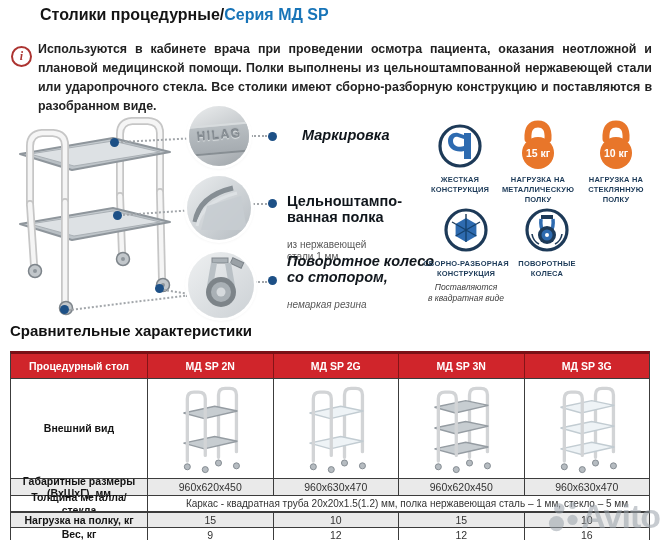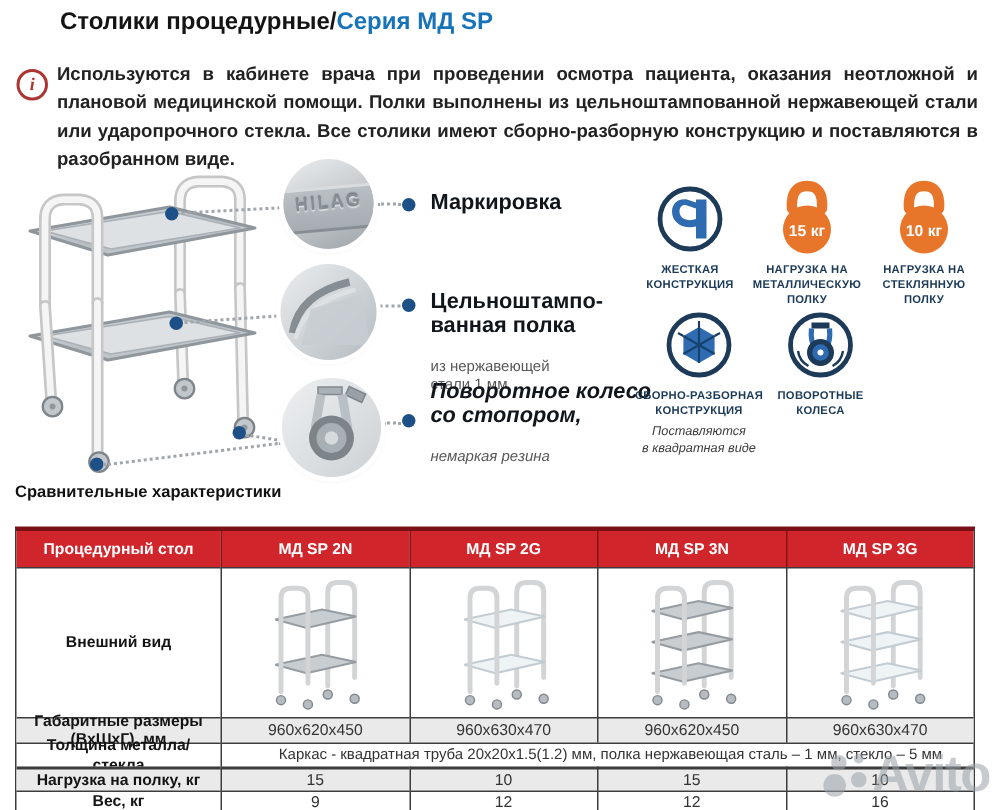--- a/index.html
+++ b/index.html
@@ -33,21 +33,21 @@
   
   .feat{position:absolute;display:flex;flex-direction:column;align-items:center;}
   .feat-icon{height:52px;display:flex;align-items:center;justify-content:flex-start;}
   .feat-label{margin-top:3px;font-size:7.5px;font-weight:bold;color:#1c3a58;letter-spacing:.2px;
               text-align:center;line-height:1.35;white-space:pre-line;}
   .feat-note{margin-top:3px;font-size:8.5px;font-style:italic;color:#3d3d3d;text-align:center;
              line-height:1.3;white-space:pre-line;}
   .row1{position:absolute;left:421px;top:120px;width:234px;display:flex;}
   .row1 .feat{position:static;flex:1;}
   
-  .section-title{position:absolute;left:10px;top:322px;margin:0;font-size:11px;font-weight:bold;color:#111;}
+  .section-title{position:absolute;left:10px;top:322px;margin:0;font-size:15px;font-weight:bold;color:#111;}
   
   .spec-table{position:absolute;left:10px;top:351px;width:638px;display:grid;
               grid-template-columns:136px repeat(4,1fr);
               grid-template-rows:24px 100px 17px 16px 16px 14px;
               border:1px solid #3c3c3c;border-top:3px solid #7a1016;background:#fff;font-size:10.5px;}
   .spec-table>div{display:flex;align-items:center;justify-content:center;
                   border-left:1px solid #3c3c3c;border-top:1px solid #3c3c3c;}
   .spec-table>.cfirst{border-left:none;}
   .spec-table>.th{border-top:none;background:#d0252b;color:#fff;font-weight:bold;font-size:10.5px;
                   border-left:1px solid rgba(40,0,0,.45);}
@@ -149,21 +149,21 @@
       <circle cx="33" cy="40" r="15" fill="#7d8489"></circle>
       <circle cx="33" cy="40" r="10" fill="#a9b0b5"></circle>
       <circle cx="33" cy="40" r="4.5" fill="#d6dadd"></circle>
     </svg>
   </div>
 
   <span class="dot" style="left:268px;top:132px;"></span>
   <span class="dot" style="left:268px;top:199px;"></span>
   <span class="dot" style="left:268px;top:276px;"></span>
 
-  <div class="callout" style="left:287px;top:128px;">
+  <div class="callout" style="left:302px;top:128px;font-style:italic;">
     <div class="callout-title">Маркировка</div>
   </div>
   <div class="callout" style="left:287px;top:194px;">
     <div class="callout-title">Цельноштампо-
 ванная полка</div>
     <div class="callout-sub">из нержавеющей
 стали 1 мм</div>
   </div>
   <div class="callout" style="left:287px;top:254px;font-style:italic;">
     <div class="callout-title">Поворотное колесо

